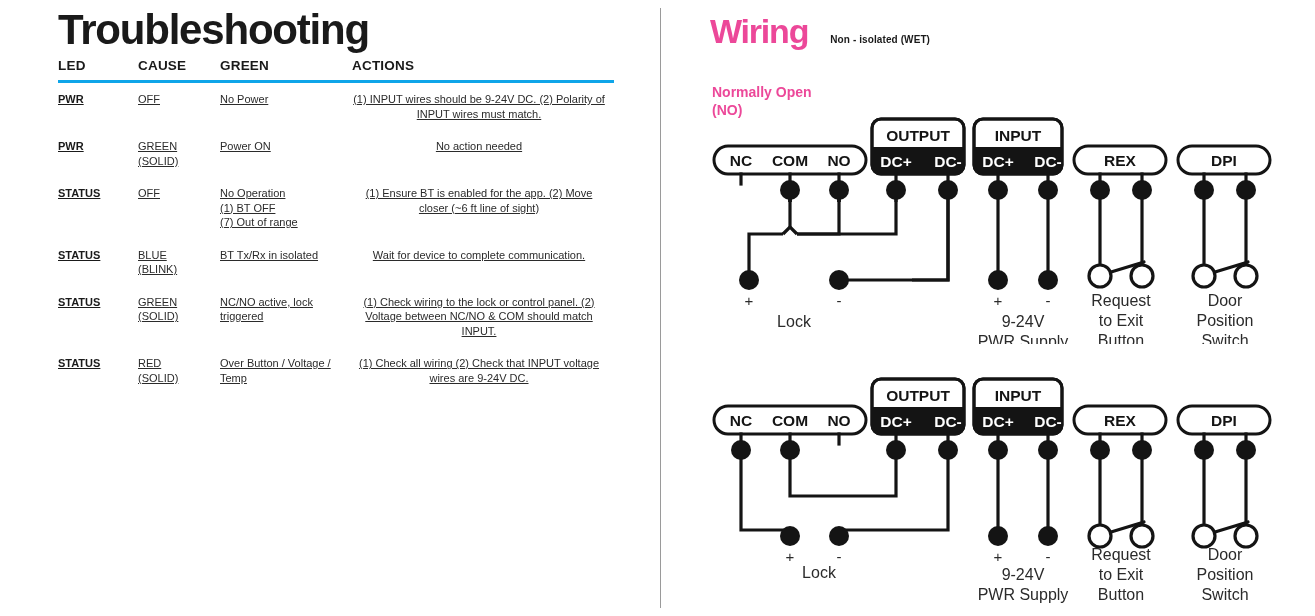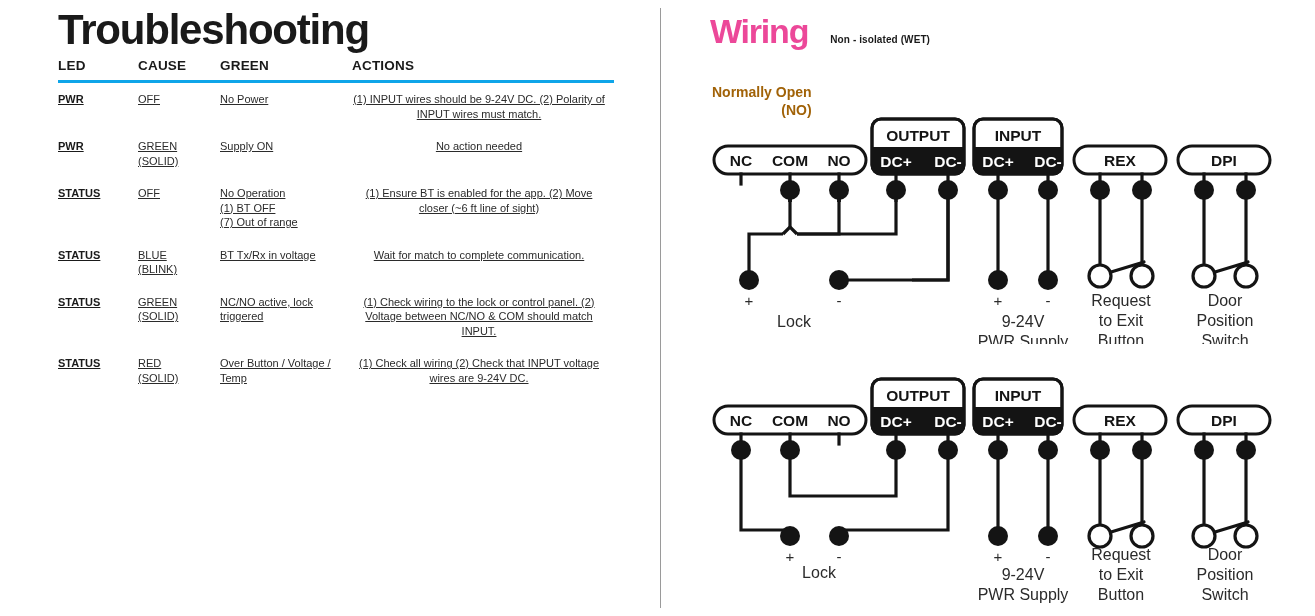--- a/index.html
+++ b/index.html
@@ -47,21 +47,21 @@
   .wire-head{position:absolute;left:8px;top:4px;display:flex;align-items:baseline;gap:14px;}
   .wire-head .w-title{font-size:34px;font-weight:700;letter-spacing:-1.2px;color:#ec4899;}
   .wire-head .w-sub{font-size:10px;font-weight:700;color:#1a1a1a;letter-spacing:.1px;margin-left:8px;}
 
   .diagram{position:absolute;left:0;top:0;width:600px;height:260px;}
   .diagram.d1{top:76px;}
   .diagram.d2{top:336px;}
 
   .sec-label{
     position:absolute;left:10px;top:0;font-size:14px;font-weight:700;
-    line-height:1.25;color:#a16207;white-space:pre-line;text-align:right;
+    line-height:1.25;color:#ec4899;white-space:pre-line;
   }
 
   .svgwrap{position:absolute;left:0;top:0;width:600px;height:260px;}
   svg{display:block;}
   .lbl{font-family:"Liberation Sans",sans-serif;fill:#2b2b2b;}
 </style>
 </head>
 <body>
 
 <div class="page">
@@ -84,37 +84,37 @@
         <tr>
           <td class="led c-led">PWR</td>
           <td class="c-state nowrapish">OFF</td>
           <td class="c-cause nowrapish">No Power</td>
           <td class="c-act">(1) INPUT wires should be 9-24V DC. (2) Polarity of INPUT wires must match.</td>
         </tr>
         <tr>
           <td class="led c-led">PWR</td>
           <td class="c-state nowrapish">GREEN
 (SOLID)</td>
-          <td class="c-cause nowrapish">Supply ON</td>
+          <td class="c-cause nowrapish">Power ON</td>
           <td class="c-act">No action needed</td>
         </tr>
         <tr>
           <td class="led c-led">STATUS</td>
           <td class="c-state nowrapish">OFF</td>
           <td class="c-cause nowrapish">No Operation
 (1) BT OFF
 (7) Out of range</td>
           <td class="c-act">(1) Ensure BT is enabled for the app. (2) Move closer (~6 ft line of sight)</td>
         </tr>
         <tr>
           <td class="led c-led">STATUS</td>
           <td class="c-state nowrapish">BLUE
 (BLINK)</td>
-          <td class="c-cause nowrapish">BT Tx/Rx in voltage</td>
-          <td class="c-act">Wait for match to complete communication.</td>
+          <td class="c-cause nowrapish">BT Tx/Rx in isolated</td>
+          <td class="c-act">Wait for device to complete communication.</td>
         </tr>
         <tr>
           <td class="led c-led">STATUS</td>
           <td class="c-state nowrapish">GREEN
 (SOLID)</td>
           <td class="c-cause nowrapish">NC/NO active, lock triggered</td>
           <td class="c-act">(1) Check wiring to the lock or control panel. (2) Voltage between NC/NO &amp; COM should match INPUT.</td>
         </tr>
         <tr>
           <td class="led c-led">STATUS</td>

